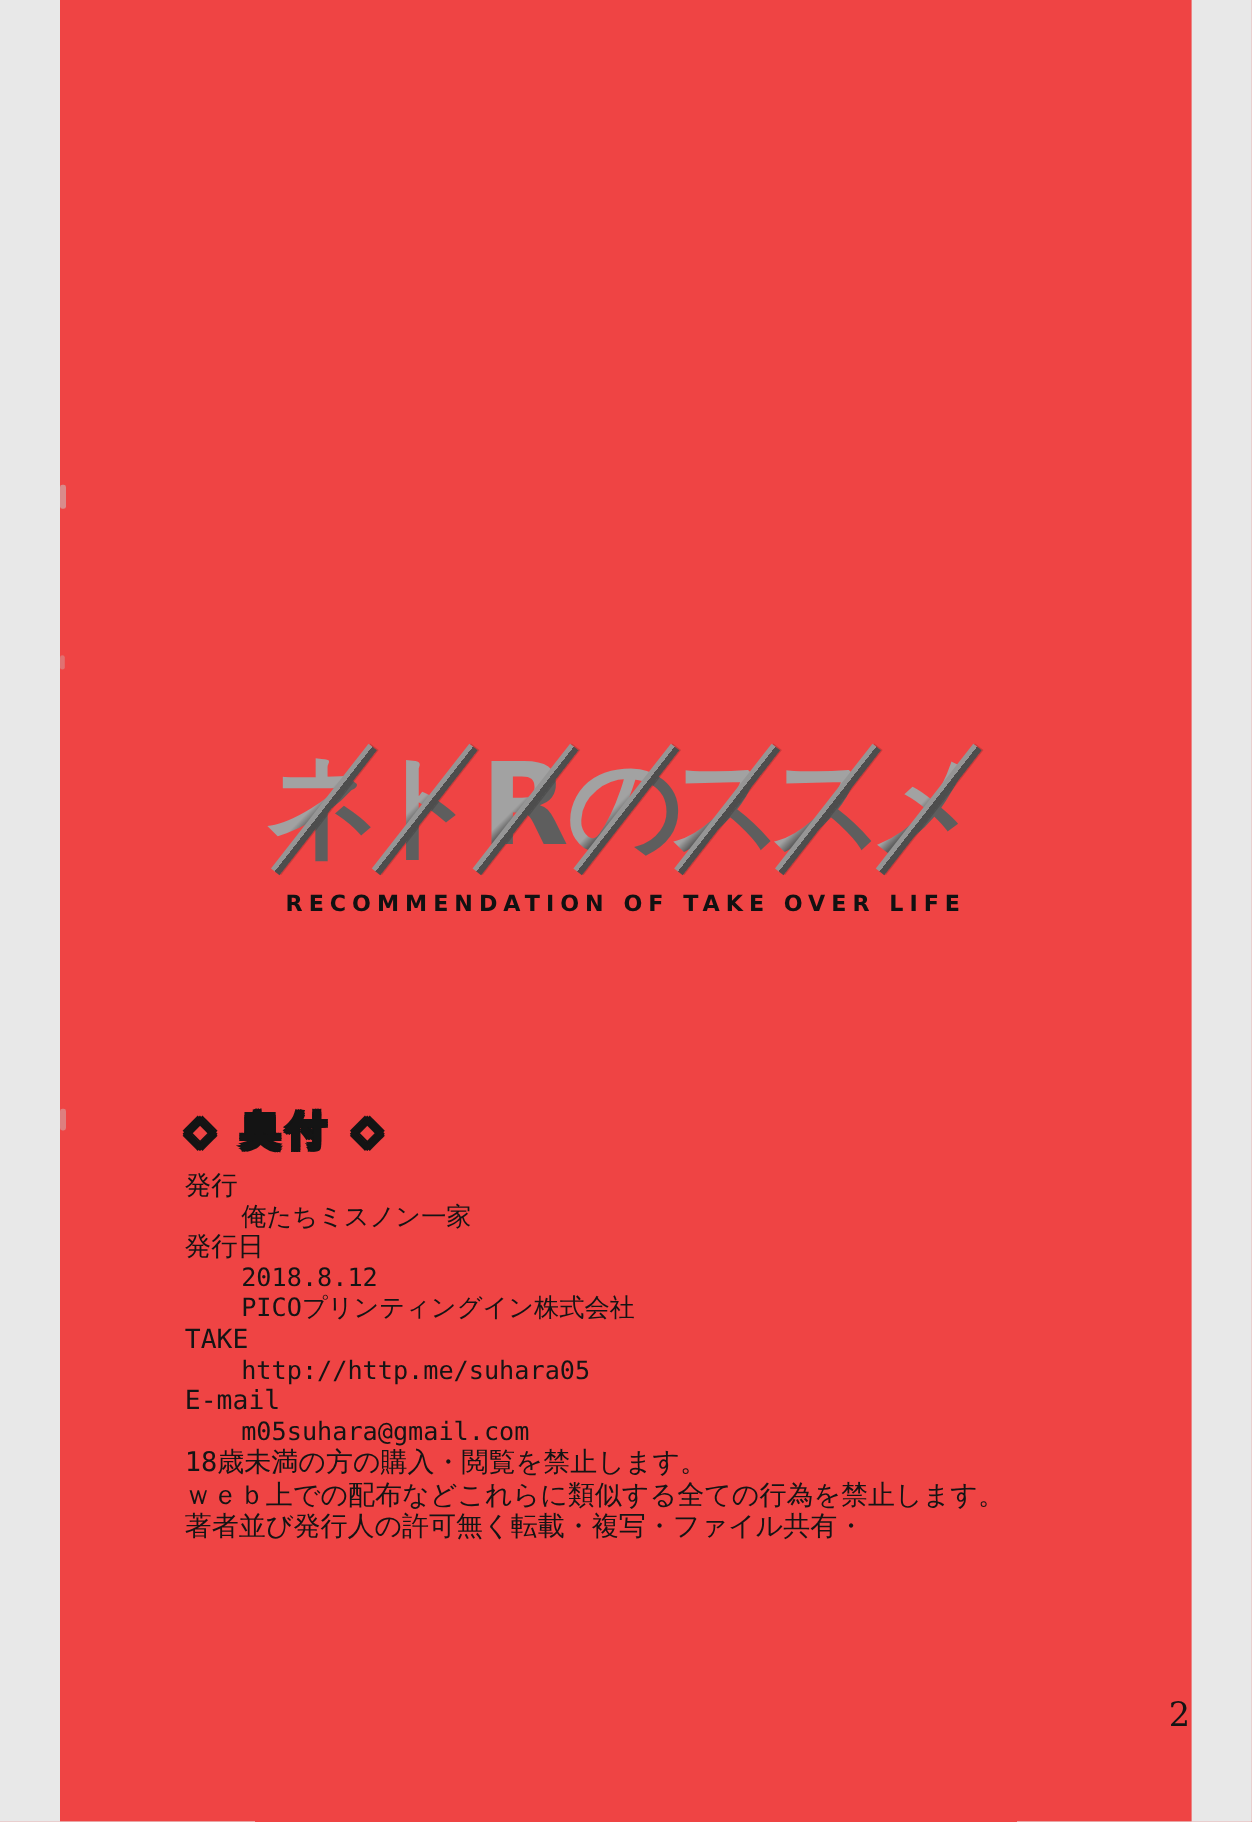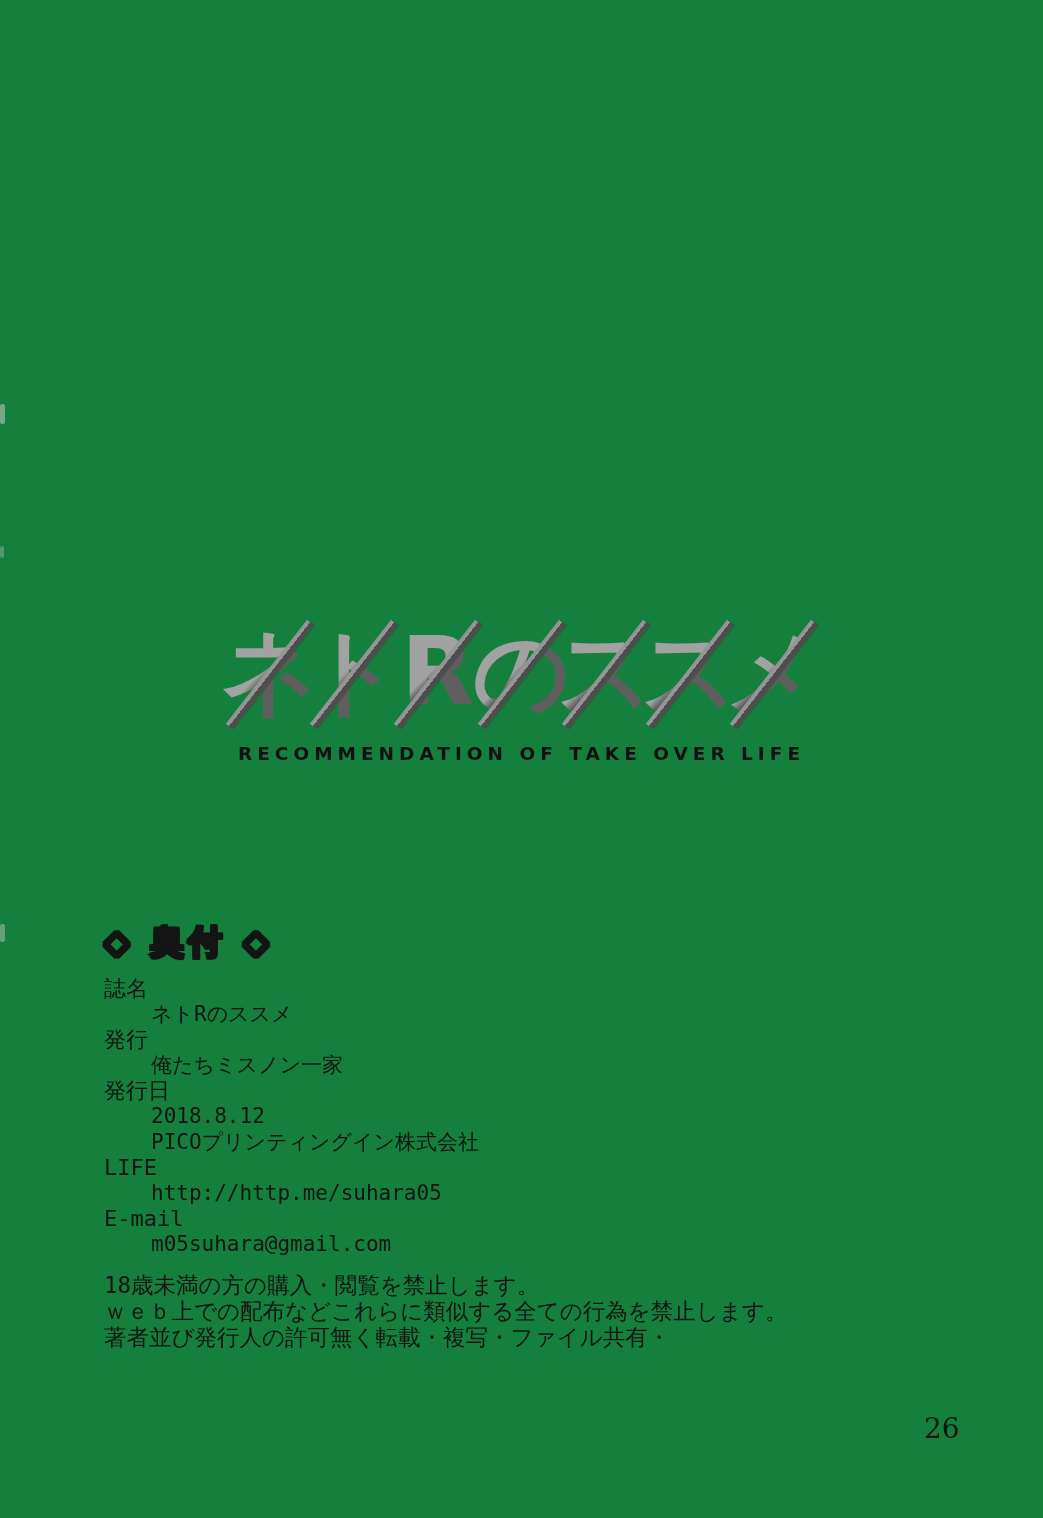--- a/index.html
+++ b/index.html
@@ -1,19 +1,19 @@
 <!DOCTYPE html>
 <html><head>
 <meta charset="utf-8">
 <style>
   html,body{margin:0;padding:0;background:#e8e8e8;}
   .page{
     position:relative;
-    width:1043px;height:1518px;
-    background:#15803d;
+    width:943px;height:1518px;
+    background:#ef4444;
     margin:0 auto;
     overflow:hidden;
     font-family:"DejaVu Sans Mono", monospace;
     color:#141414;
   }
 
   
   .artifact{position:absolute;left:0;background:#c7c7c7;opacity:.55;border-radius:2px;}
   .artifact.a1{top:404px;width:5px;height:20px;}
   .artifact.a2{top:546px;width:4px;height:12px;opacity:.35;}
@@ -70,21 +70,21 @@
     text-shadow:
       -2px -2px 0 #141414, 2px -2px 0 #141414,
       -2px  2px 0 #141414, 2px  2px 0 #141414,
       -2px  0   0 #141414, 2px  0   0 #141414,
        0   -2px 0 #141414, 0    2px 0 #141414;
     margin-bottom:12px;
     white-space:nowrap;
   }
   .entry-label{font-size:22px;line-height:25.6px;white-space:nowrap;}
   .entry-value{font-size:21px;line-height:25.6px;padding-left:47px;white-space:nowrap;}
-  .disclaimer{margin-top:14px;}
+  .disclaimer{}
   .disclaimer-line{font-size:22.5px;line-height:26.4px;white-space:nowrap;}
 
   
   .page-number{
     position:absolute;left:924px;top:1412px;
     font-family:"DejaVu Serif", serif;
     font-size:28px;color:#141414;
   }
 </style>
 </head>
@@ -127,38 +127,34 @@
           <span class="slash"></span>
         </span>
       </div>
     <div class="logo-subtitle">RECOMMENDATION OF TAKE OVER LIFE</div>
   </div>
 
   <div class="colophon">
     <div class="colophon-heading">◇ 奥付 ◇</div>
     <div id="colophon-entries">
         <div class="entry">
-          <div class="entry-label">誌名</div>
-          <div class="entry-value">ネトRのススメ</div>
-        </div>
-        <div class="entry">
           <div class="entry-label">発行</div>
           <div class="entry-value">俺たちミスノン一家</div>
         </div>
         <div class="entry">
           <div class="entry-label">発行日</div>
           <div class="entry-value">2018.8.12</div>
         </div>
         <div class="entry">
           <div class="entry-value">PICOプリンティングイン株式会社</div>
         </div>
         <div class="entry">
         </div>
         <div class="entry">
-          <div class="entry-label">LIFE</div>
+          <div class="entry-label">TAKE</div>
           <div class="entry-value">http://http.me/suhara05</div>
         </div>
         <div class="entry">
           <div class="entry-label">E-mail</div>
           <div class="entry-value">m05suhara@gmail.com</div>
         </div>
       </div>
     <div class="disclaimer" id="disclaimer">
         <div class="disclaimer-line">18歳未満の方の購入・閲覧を禁止します。</div>
         <div class="disclaimer-line">ｗｅｂ上での配布などこれらに類似する全ての行為を禁止します。</div>

